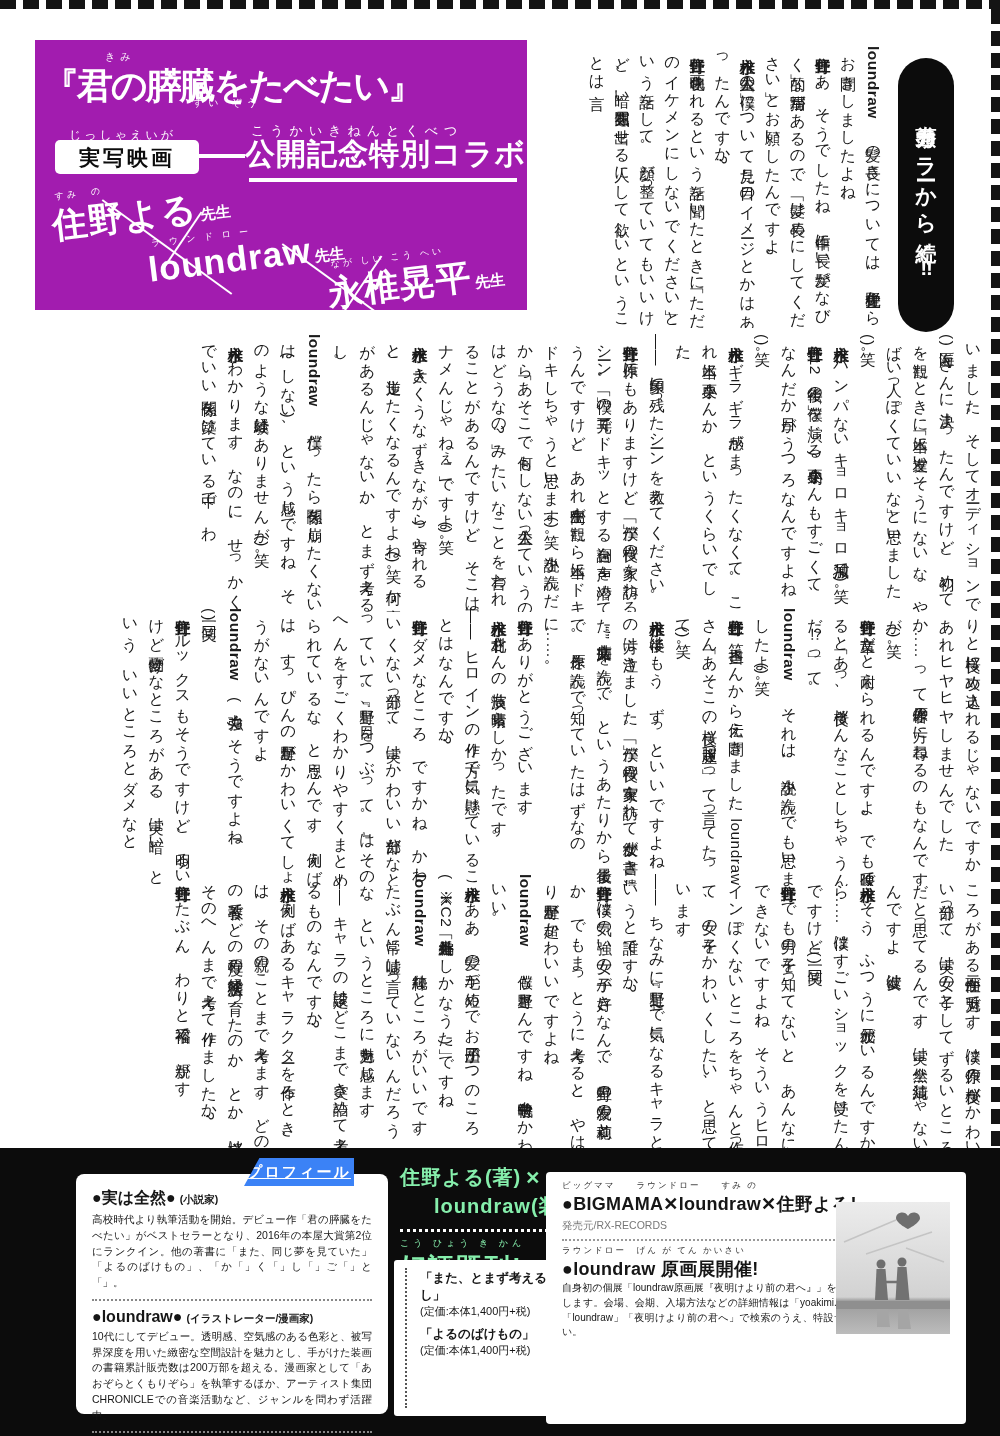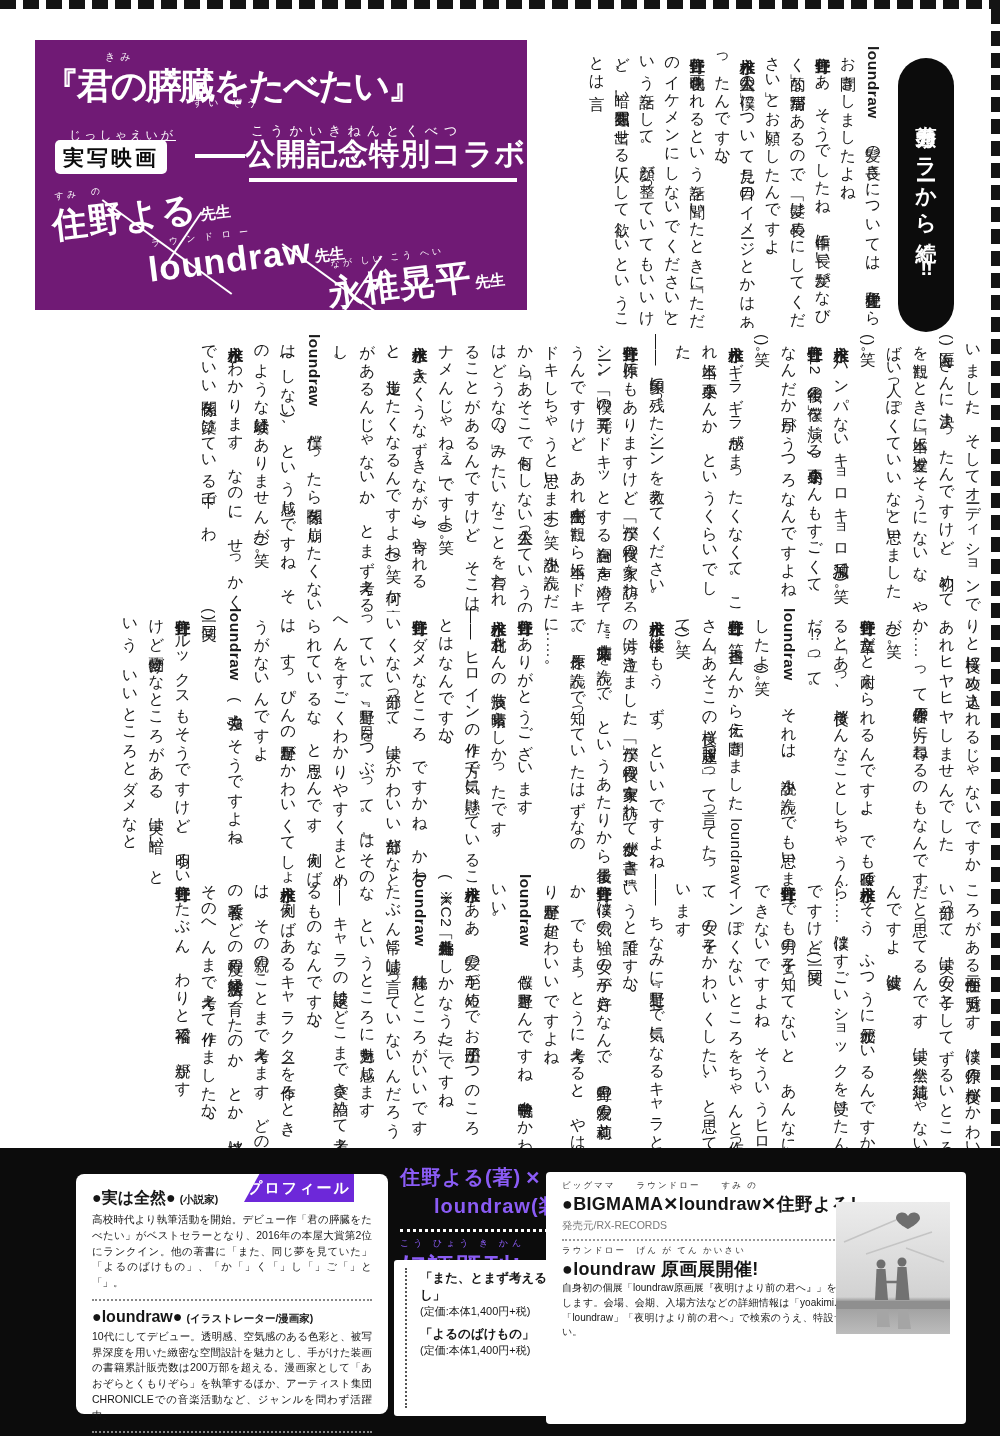--- a/index.html
+++ b/index.html
@@ -9,28 +9,28 @@
     font-family:"Liberation Sans", sans-serif;
   }
   
   .dash-top { position:absolute; left:0; top:0; width:1000px; height:9px;
     background:repeating-linear-gradient(90deg,#141414 0 16px,transparent 16px 23px); }
   .dash-right { position:absolute; right:0; top:9px; width:9px; height:1139px;
     background:repeating-linear-gradient(180deg,#141414 0 15px,transparent 15px 22px); }
 
   
   .header-box { position:absolute; left:35px; top:40px; width:492px; height:270px;
-    background:#701a75; color:#fff; }
+    background:#a21caf; color:#fff; }
   .title-ruby { position:absolute; font-size:10px; letter-spacing:5px; color:#fff; }
   .tr1 { left:70px; top:10px; } .tr2 { left:158px; top:10px;margin-top:46px; }
   .main-title { position:absolute; left:8px; top:22px; white-space:nowrap;
     font-family:"Liberation Serif", serif; font-weight:bold; font-size:36px; letter-spacing:-2px; }
   .badge-ruby { position:absolute; left:34px; top:87px; font-size:12px; letter-spacing:3px;text-decoration:underline; }
   .badge { position:absolute; left:20px; top:100px; background:#fff; color:#0c0c0c;
-    font-weight:bold; font-size:21px; line-height:1; padding:7px 8px 6px; border-radius:5px; letter-spacing:3px; }
+    font-weight:bold; font-size:21px; line-height:1; padding:7px 24px 6px; border-radius:5px; letter-spacing:3px; }
   .connector { position:absolute; left:160px; top:114px; width:50px; height:4px; background:#fff; }
   .sub-ruby { position:absolute; left:216px; top:82px; font-size:13px; letter-spacing:6px; }
   .subtitle { position:absolute; left:210px; top:94px; font-size:30px; font-weight:bold; letter-spacing:1px; white-space:nowrap; }
   .sub-underline { position:absolute; left:214px; top:138px; width:268px; height:4px; background:#fff; }
   .name-block { position:absolute; transform:rotate(-7deg); white-space:nowrap; }
   .name-ruby { display:block; font-size:9px; letter-spacing:3px; margin:0 0 -1px 6px; }
   .name-main { font-size:35px; font-weight:bold; letter-spacing:1px; }
   .name-suffix { font-size:15px; font-weight:bold; margin-left:3px; }
   .nb1 { left:16px; top:140px; } .nb2 { left:112px; top:186px; } .nb3 { left:292px; top:208px; }
   .xline { position:absolute; background:#fff; height:2px; }
@@ -53,30 +53,30 @@
   .band1 { left:530px; top:46px;  width:356px; height:282px; line-height:1.62; }
   .band2 { left:56px;  top:334px; width:930px; height:278px; line-height:1.7; }
   .band3 { left:56px;  top:608px; width:930px; height:278px; line-height:1.7; }
   .band4 { left:56px;  top:874px; width:930px; height:276px; line-height:1.7; }
 
   
   .footer { position:absolute; left:0; top:1148px; width:1000px; height:288px; background:#0c0c0c; }
 
   .profile-box { position:absolute; left:76px; top:26px; width:312px; height:240px;
     background:#fff; border-radius:8px; padding:14px 16px 10px; box-sizing:border-box; }
-  .profile-tab { position:absolute; left:244px; top:26px; width:110px; height:28px;
-    background:#6d28d9; color:#fff; font-weight:bold; font-size:15px; letter-spacing:2px;
+  .profile-tab { position:absolute; left:244px; top:10px; width:110px; height:28px;
+    background:#3b82f6; color:#fff; font-weight:bold; font-size:15px; letter-spacing:2px;
     display:flex; align-items:center; justify-content:center;
-    clip-path:polygon(14% 0,100% 0,100% 100%,0 100%); }
+    clip-path:polygon(14% 0,100% 0,100% 100%,0 100%);text-decoration:underline; }
   .profile-name { font-weight:bold; font-size:16px; }
   .profile-role { font-size:10.5px; font-weight:bold; margin-left:4px; }
   .profile-bio { font-size:10.5px; line-height:1.5; margin-top:3px; text-align:justify; }
   .profile-sep { border-top:2px dotted #888; margin:8px 0 7px; }
 
-  .byline { position:absolute; left:400px; top:16px; color:#8b5cf6; }
+  .byline { position:absolute; left:400px; top:16px; color:#86efac; }
   .byline-l1, .byline-l2 { font-size:20px; font-weight:bold; letter-spacing:1px; }
   .byline-x { font-size:18px; font-weight:bold; margin-left:4px; }
   .byline-l2 { margin:2px 0 0 34px; }
   .byline-sep { border-top:3px dotted #fff; width:148px; margin:9px 0 5px; }
   .kikan-ruby { font-size:9px; letter-spacing:4px; }
   .kikan { font-size:26px; font-weight:bold; letter-spacing:2px; }
 
   .books-box { position:absolute; left:394px; top:112px; width:170px; height:156px;
     background:#fff; border-radius:3px; padding:10px 8px 8px 26px; box-sizing:border-box; }
   .books-line { position:absolute; left:11px; top:8px; bottom:8px; border-left:2px dotted #555; }

